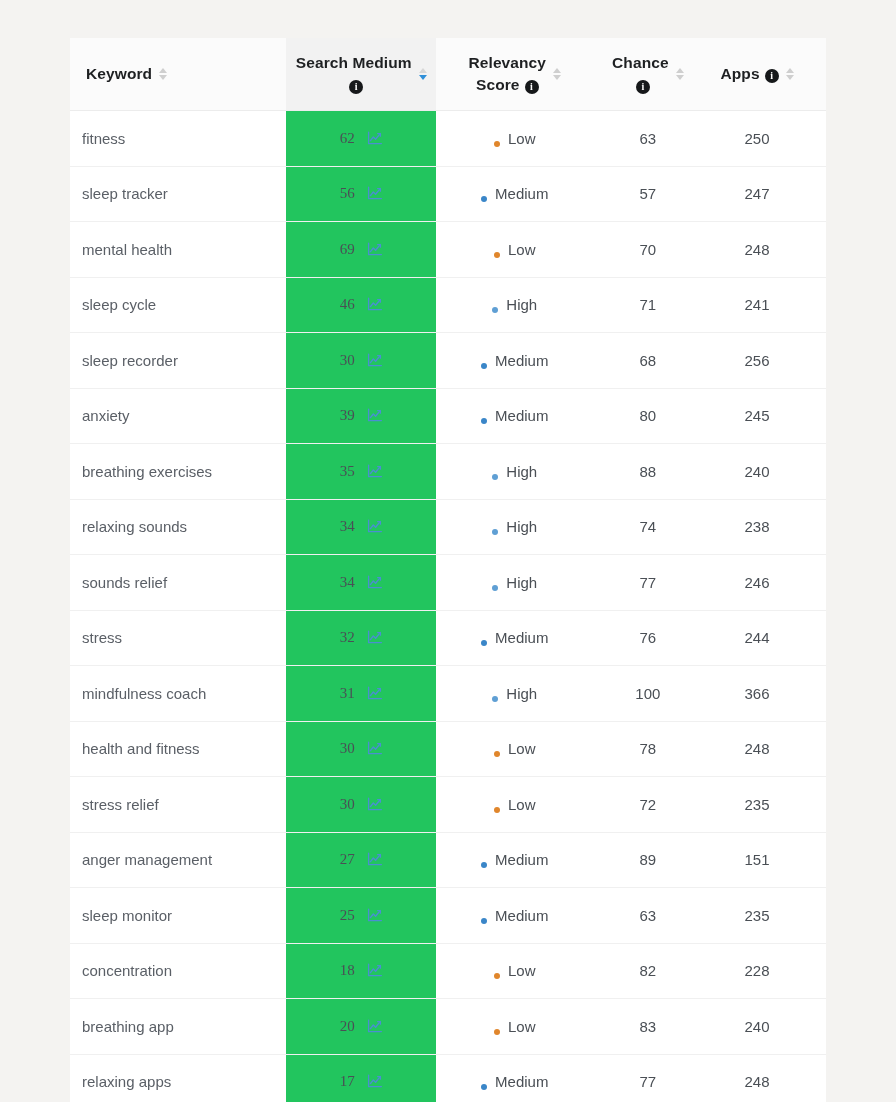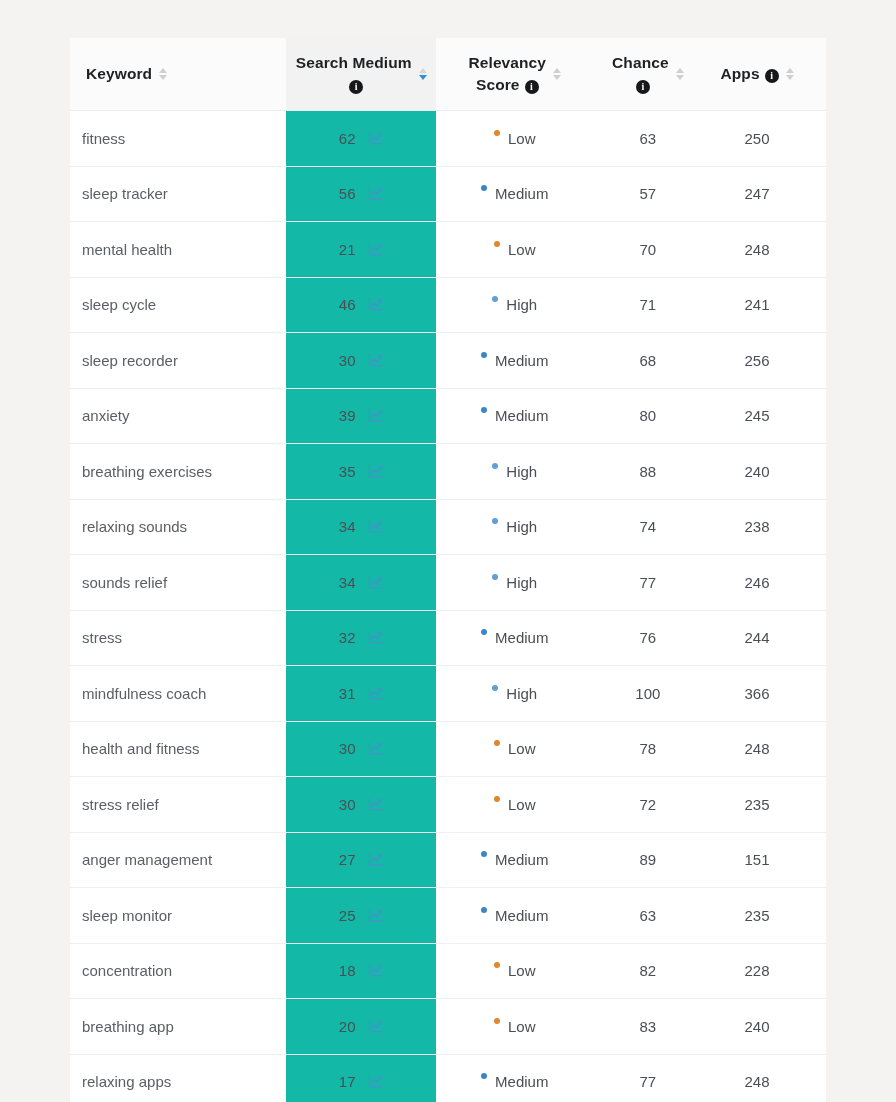--- a/index.html
+++ b/index.html
@@ -134,41 +134,42 @@
     background: #fff;
   }
   tbody tr:last-child td { border-bottom: none; }
 
   td.keyword-cell {
     text-align: left;
     padding-left: 12px;
     color: #5a5f66;
   }
   td.search-cell {
-    background: #14b8a6;
+    background: #22c55e;
+    font-family: Liberation Serif, serif;
   }
 
   .search-inner {
     display: flex;
     align-items: center;
     justify-content: center;
     gap: 12px;
   }
   .search-val { color: #4a4f55; }
 
   
   .chart-icon {
     display: inline-block;
     width: 16px; height: 15px;
     line-height: 0;
   }
 
   .relev-inner {
     display: flex;
-    align-items: flex-start;
+    align-items: flex-end;
     justify-content: center;
     gap: 8px;
   }
   .dot {
     width: 6px; height: 6px;
     border-radius: 50%;
     flex: 0 0 auto;
   }
   .dot.low    { background: #e0862c; }
   .dot.medium { background: #3a86c8; }
@@ -301,21 +302,21 @@
               </div>
             </td>
             <td>57</td>
             <td>247</td>
             <td></td>
           </tr>
           <tr>
             <td class="keyword-cell">mental health</td>
             <td class="search-cell">
               <div class="search-inner">
-                <span class="search-val">21</span>
+                <span class="search-val">69</span>
                 <span class="chart-icon"><svg viewBox="0 0 16 15" width="16" height="15" aria-hidden="true">
                     <path d="M1.6 1.2 v11.4 h12.8" fill="none" stroke="#4a8fd0" stroke-width="1.3" stroke-linecap="round"></path>
                     <path d="M3.4 9.6 L6.3 6.0 L8.6 8.2 L13.2 2.6" fill="none" stroke="#4a8fd0" stroke-width="1.4" stroke-linecap="round" stroke-linejoin="round"></path>
                     <path d="M10.6 2.6 h2.8 v2.6" fill="none" stroke="#4a8fd0" stroke-width="1.3" stroke-linecap="round" stroke-linejoin="round"></path>
                   </svg></span>
               </div>
             </td>
             <td>
               <div class="relev-inner">
                 <span class="dot low"></span>

